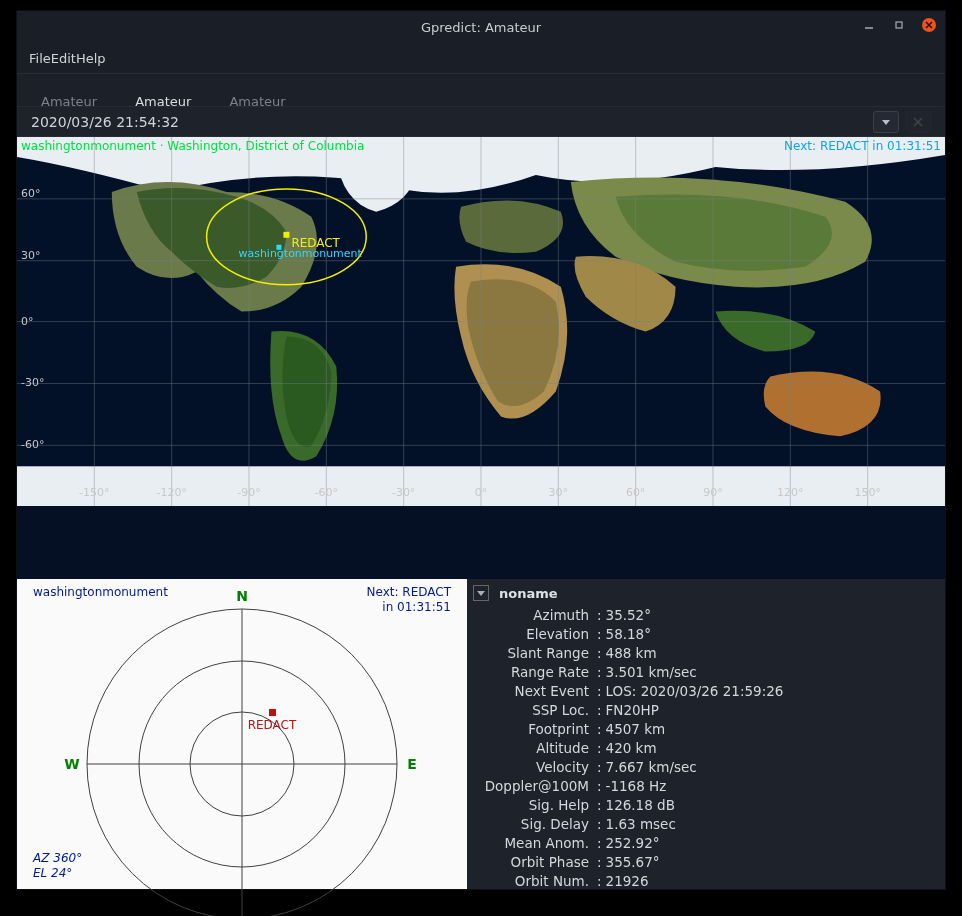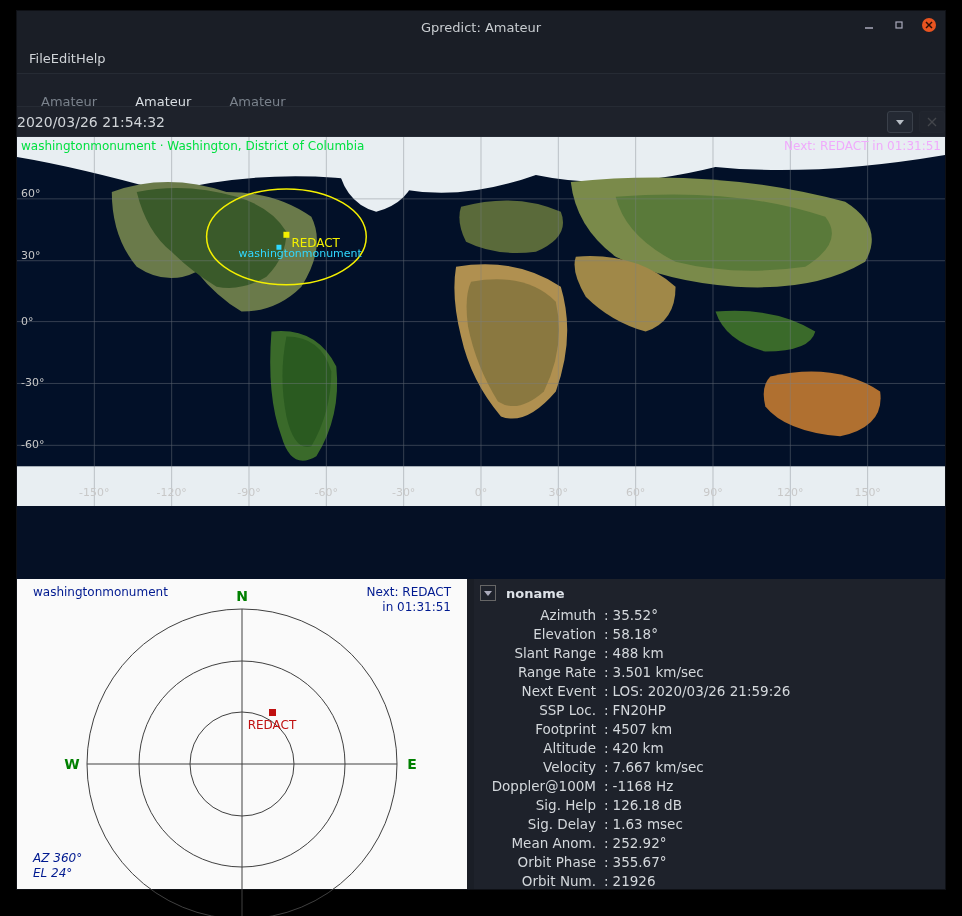--- a/index.html
+++ b/index.html
@@ -57,58 +57,57 @@
     padding: 8px 14px 6px 14px;
     color: #7a828c;
     cursor: pointer;
     border-bottom: 3px solid transparent;
   }
   .tab.active { color: #d8dde2; border-bottom-color: #3d8fd1; }
   .statusrow {
     height: 30px;
     display: flex;
     align-items: center;
-    padding: 0 0;
+    padding: 0 14px;
     background: #1e222b;
     border-bottom: 1px solid #262b34;
   }
   .statusrow .time { color:#d0d4d8; font-size:14px; flex:1; }
   .statusrow .icon-btn {
     width: 26px; height: 22px; border:1px solid #3a404a; border-radius:3px;
     display:flex; align-items:center; justify-content:center; margin-left:6px;
     color:#b8bec6; background:#242933; cursor:pointer;
   }
   .statusrow .icon-btn.disabled { opacity:0.35; border-color:#2a2f38; cursor:default;}
   .map-area {
     position: relative;
     height: 442px;
     background: #051025;
     overflow: hidden;
   }
   .map-overlay-tl { position:absolute; top:2px; left:4px; color:#00e040; font-size:12px; z-index:5;}
-  .map-overlay-tr { position:absolute; top:2px; right:4px; color:#f0abfc; font-size:12px; z-index:5; text-align:right;}
+  .map-overlay-tr { position:absolute; top:2px; right:4px; color:#0ea5e9; font-size:12px; z-index:5; text-align:right;}
   .map-svg { position:absolute; inset:0; }
   .lonlabel { fill:#c8c8c8; font-size:11px; text-anchor:middle; }
   .latlabel { fill:#c8c8c8; font-size:11px; text-anchor:start; }
   .bottom-row { display:flex; flex:1; min-height:0; }
   .polar-pane {
     width: 450px;
     background:#fafafa;
     position:relative;
   }
   .polar-header { position:absolute; top:6px; left:16px; color:#001a90; font-size:12px; }
   .polar-next { position:absolute; top:6px; right:16px; color:#001a90; font-size:12px; text-align:right; line-height:1.25;}
   .polar-azel { position:absolute; bottom:8px; left:16px; color:#001a90; font-size:12px; line-height:1.25;font-style:italic;}
   .polar-svg { position:absolute; inset:0; }
   .data-pane {
     flex:1;
     background:#1e222b;
     padding: 6px 10px 6px 6px;
     overflow:hidden;
-    margin-left:7px;
   }
   .data-head { display:flex; align-items:center; gap:10px; margin-bottom:6px;}
   .data-head .expand-icon { width:16px; height:16px; border:1px solid #666; display:flex; align-items:center; justify-content:center; color:#aab; font-size:10px; cursor:pointer;}
   .data-head .sat-name { font-weight:bold; color:#dde2e8; }
   .data-table { display:grid; grid-template-columns: 120px auto; row-gap:3px; column-gap:0; font-size:13.5px; color:#d4d8dc; }
   .data-table .k { text-align:right; padding-right:4px; white-space:nowrap;}
   .data-table .sep { padding: 0 4px; }
 </style>
 </head>
 <body>

